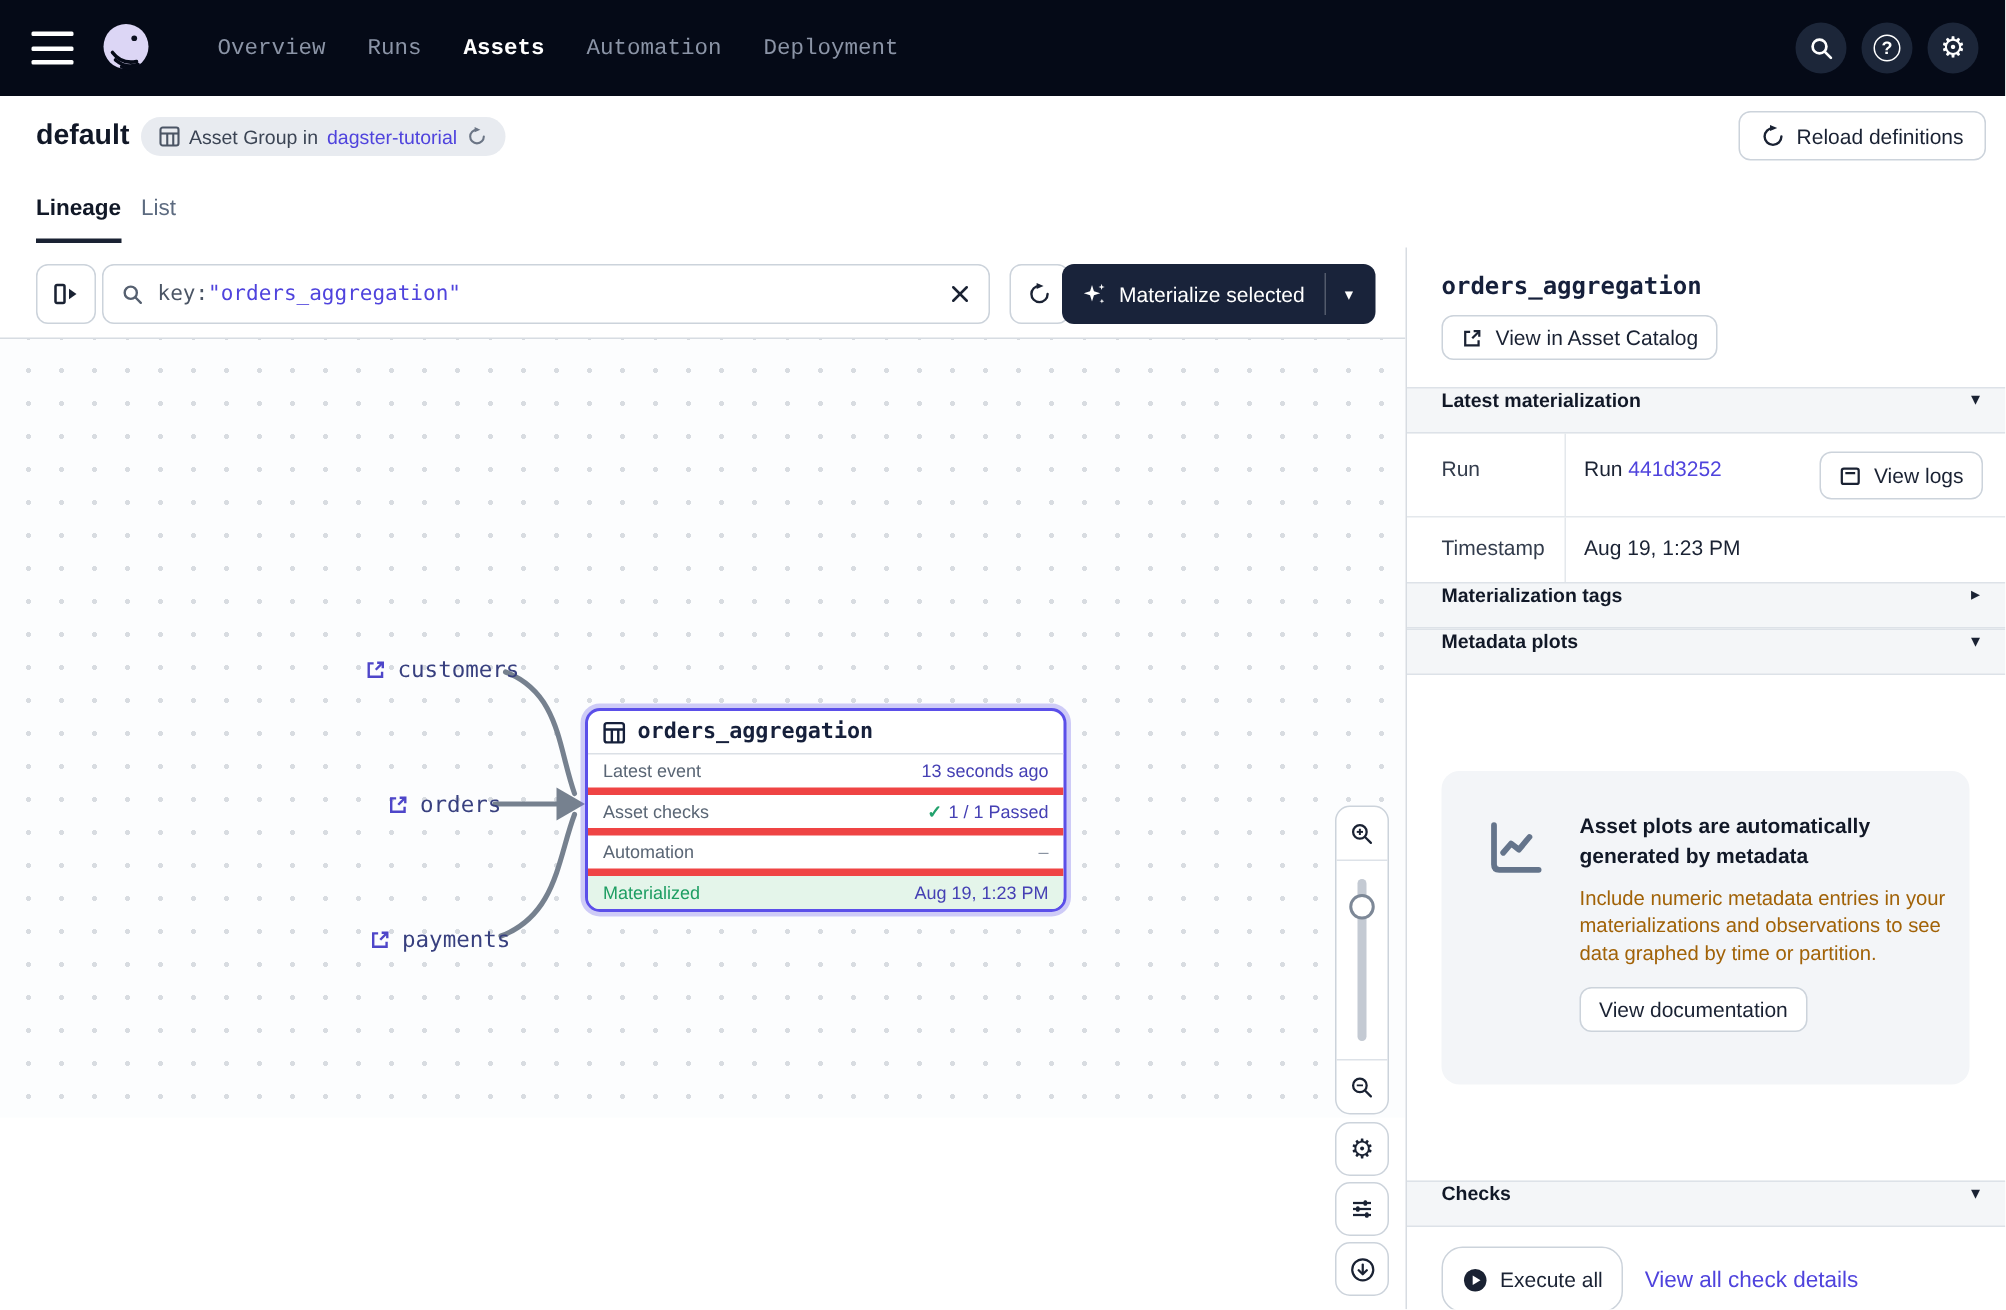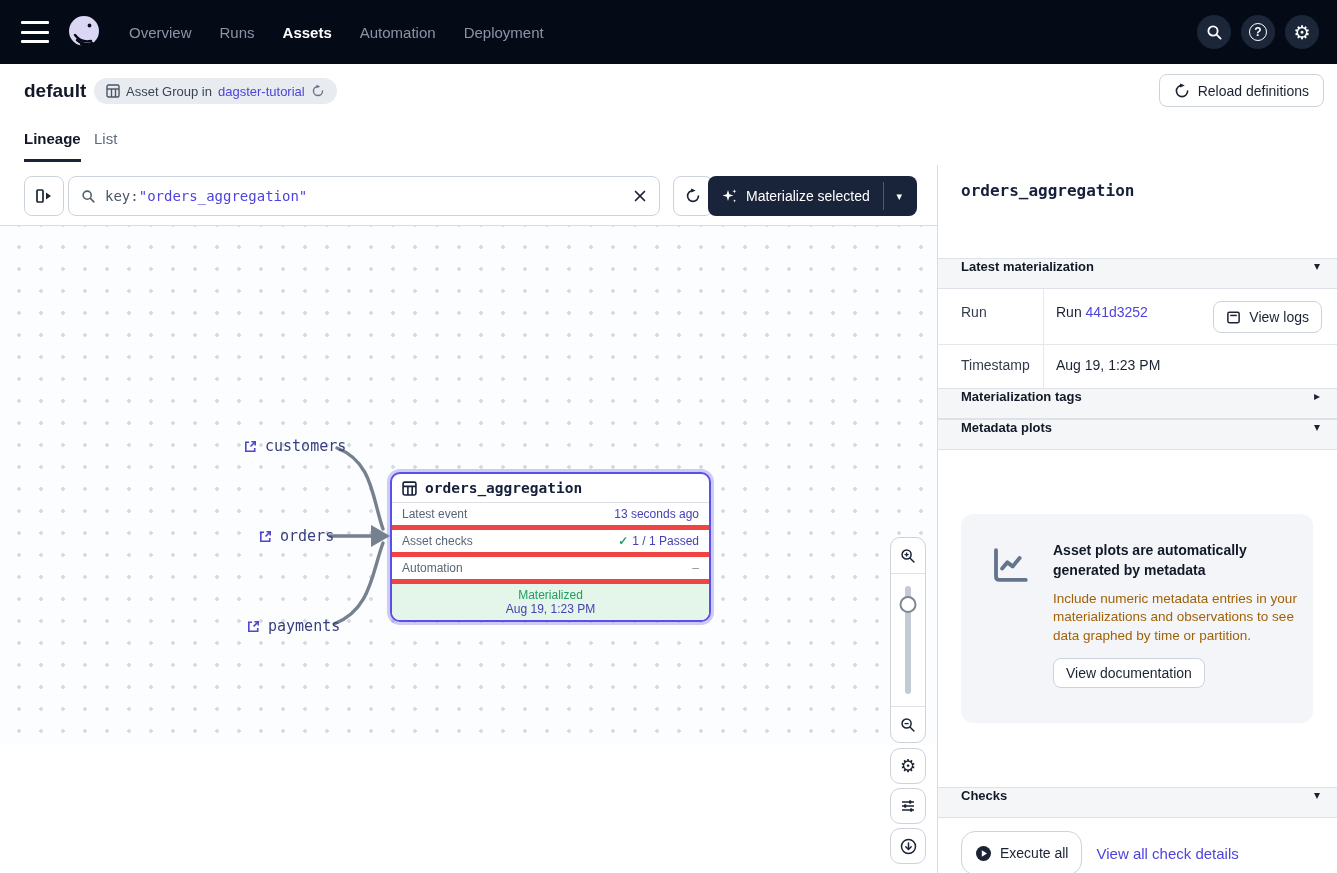--- a/index.html
+++ b/index.html
@@ -7,21 +7,21 @@
   body { font-family:"Liberation Sans", sans-serif; color:#1a2233; }
   .app { position:relative; width:1337px; height:873px; overflow:hidden; background:#fff; }
 
   
   .navbar { position:absolute; left:0; top:0; width:1337px; height:64px; background:#050a17;
             display:flex; align-items:center; }
   .hamburger { width:28px; height:22px; margin-left:21px; background:none; border:none; cursor:pointer;
                display:flex; flex-direction:column; justify-content:space-between; }
   .hamburger span { display:block; height:3px; background:#fff; border-radius:1px; }
   .logo { margin-left:16px; width:38px; height:38px; }
-  .nav-links { display:flex; gap:28px; margin-left:26px; }
+  .nav-links { display:flex; gap:28px; margin-left:42px;font-family:Liberation Mono, monospace; }
   .nav-link { font-size:15px; color:#8b94a6; text-decoration:none; cursor:pointer; }
   .nav-link.active { color:#ffffff; font-weight:700; }
   .nav-right { margin-left:auto; margin-right:18px; display:flex; gap:10px; }
   .nav-icon-btn { width:34px; height:34px; border-radius:50%; background:#1c2639; border:none; cursor:pointer;
                   display:flex; align-items:center; justify-content:center; color:#fff; }
   .help-circle { width:18px; height:18px; border:1.7px solid #fff; border-radius:50%;
                  display:flex; align-items:center; justify-content:center;
                  font-size:12px; font-weight:700; color:#fff; }
   .gear-glyph { font-size:19px; line-height:1; color:#fff; }
 
@@ -83,21 +83,21 @@
   .node-payments { left:246px; top:391px; }
 
   .asset-node { position:absolute; left:390px; top:246px; width:321px; background:#fff;
                 border:2px solid #5b4fe9; border-radius:10px; cursor:pointer;
                 box-shadow:0 0 0 3px rgba(120,110,235,0.35); overflow:hidden; }
   .asset-node .hd { display:flex; align-items:center; gap:8px; padding:6px 10px;
                     font-family:"DejaVu Sans Mono",monospace; font-size:14.5px; font-weight:700;
                     color:#16203b; border-bottom:1px solid #dbe0e6; }
   .asset-node .row { display:flex; align-items:center; justify-content:space-between;
                      padding:4px 10px; font-size:12px; border-bottom:5px solid #ef4444; }
-  .asset-node .row:last-child { border-bottom:none;flex-direction:column; }
+  .asset-node .row:last-child { border-bottom:none; }
   .asset-node .row .lbl { color:#5a6675; }
   .asset-node .row .val { color:#4540b4; }
   .asset-node .row.materialized { background:#e4f5ea; }
   .asset-node .row.materialized .lbl { color:#1e9e63; }
   .asset-node .row .muted { color:#8a93a1; }
   .checkmark { color:#23a26d; font-weight:700; margin-right:4px; }
 
   .zoom-cluster { position:absolute; left:890px; top:311px; width:36px; height:206px; background:#fff;
                   border:1px solid #ccd3db; border-radius:10px; display:flex; flex-direction:column; }
   .zoom-cluster .zbtn { height:36px; background:none; border:none; cursor:pointer;
@@ -395,20 +395,28 @@
       <svg width="17" height="17" viewBox="0 0 17 17">
         <circle cx="8.5" cy="8.5" r="7" fill="none" stroke="#1a2233" stroke-width="1.5"></circle>
         <line x1="8.5" y1="5" x2="8.5" y2="11" stroke="#1a2233" stroke-width="1.5" stroke-linecap="round"></line>
         <polyline points="5.8,8.8 8.5,11.5 11.2,8.8" fill="none" stroke="#1a2233" stroke-width="1.5" stroke-linecap="round" stroke-linejoin="round"></polyline>
       </svg>
     </button>
   </div>
 
   <aside class="sidebar">
     <div class="sb-title">orders_aggregation</div>
+    <button class="btn-outline sb-catalog-btn">
+      <svg width="15" height="15" viewBox="0 0 16 16">
+        <path d="M6.5 3.5 H3 V13 H12.5 V9.5" fill="none" stroke="#1a2233" stroke-width="1.6"></path>
+        <path d="M9 3 H13 V7" fill="none" stroke="#1a2233" stroke-width="1.6"></path>
+        <line x1="13" y1="3" x2="8" y2="8" stroke="#1a2233" stroke-width="1.6"></line>
+      </svg>
+      <span>View in Asset Catalog</span>
+    </button>
 
     <div class="sb-section sec-latest">
       <span class="sec-label">Latest materialization</span>
       <span class="caret">▾</span>
     </div>
 
     <div class="kv-table">
       <div class="kv-row run">
         <div class="kv-key">Run</div>
         <div class="kv-val">

